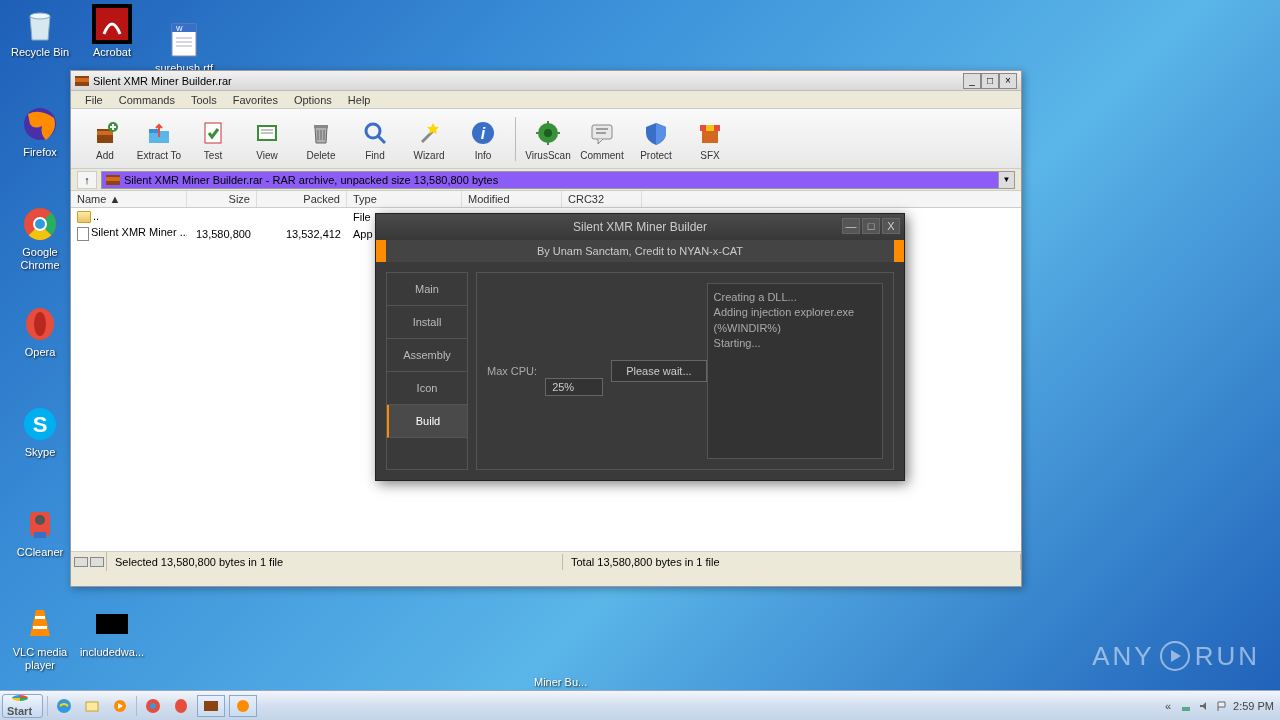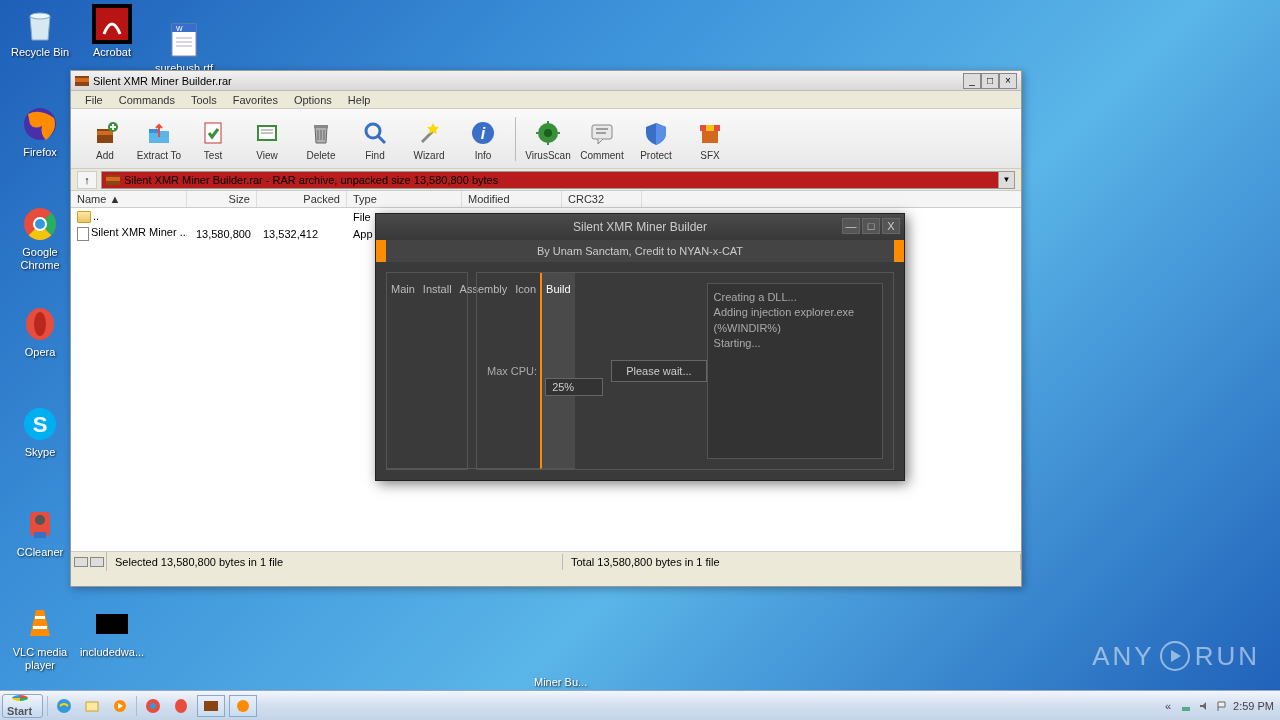--- a/index.html
+++ b/index.html
@@ -23,21 +23,21 @@
 .winrar-menubar .menu-item { padding: 1px 8px; cursor: pointer; color: #333; }
 
 .winrar-toolbar { height: 60px; background: linear-gradient(#fafafa, #e8e8e8); display: flex; align-items: center; padding: 2px 8px; border-bottom: 1px solid #ccc; gap: 2px; }
 .winrar-tool-btn { width: 52px; height: 54px; display: flex; flex-direction: column; align-items: center; justify-content: center; cursor: pointer; border: 1px solid transparent; }
 .winrar-tool-btn .tool-icon { width: 32px; height: 32px; display: flex; align-items: center; justify-content: center; }
 .winrar-tool-btn .tool-label { font-size: 10px; color: #333; margin-top: 1px; }
 .toolbar-sep { width: 1px; height: 44px; background: #bbb; margin: 0 4px; }
 
 .winrar-pathbar { height: 22px; background: #ece9d8; display: flex; align-items: center; padding: 2px 6px; border-bottom: 1px solid #ccc; gap: 4px; }
 .up-btn { width: 20px; height: 18px; border: 1px solid #ccc; background: #f5f5f5; display: flex; align-items: center; justify-content: center; font-size: 11px; cursor: pointer; }
-.path-input { flex: 1; height: 18px; border: 1px solid #999; background: #b91c1c; font-size: 11px; padding: 0 20px 0 4px; display: flex; align-items: center; position: relative; }
+.path-input { flex: 1; height: 18px; border: 1px solid #999; background: #8b5cf6; font-size: 11px; padding: 0 20px 0 4px; display: flex; align-items: center; position: relative; }
 .path-drop { position: absolute; right: 0; width: 16px; height: 16px; background: #ddd; border-left: 1px solid #999; display: flex; align-items: center; justify-content: center; font-size: 8px; cursor: pointer; }
 
 .winrar-list { height: 360px; background: #fff; overflow: auto; }
 .winrar-list-header { display: flex; background: #f5f5f5; border-bottom: 1px solid #ccc; font-size: 11px; position: sticky; top: 0; }
 .winrar-list-header .col { padding: 2px 6px; border-right: 1px solid #ddd; color: #333; cursor: pointer; }
 .col-name { width: 116px; } .col-size { width: 70px; text-align: right; } .col-packed { width: 90px; text-align: right; } .col-type { width: 115px; } .col-modified { width: 100px; } .col-crc { width: 80px; }
 .winrar-row { display: flex; font-size: 11px; height: 17px; align-items: center; cursor: pointer; }
 .winrar-row .cell { padding: 1px 6px; overflow: hidden; white-space: nowrap; }
 .folder-icon-small { display: inline-block; width: 14px; height: 12px; background: linear-gradient(#ffe9a2, #e9c46a); border: 1px solid #c9a227; border-radius: 1px; margin-right: 2px; vertical-align: middle; }
 .file-icon-small { display: inline-block; width: 12px; height: 14px; background: #fff; border: 1px solid #888; margin-right: 2px; vertical-align: middle; }
@@ -51,21 +51,21 @@
 
 
 .miner-window { position: absolute; left: 375px; top: 213px; width: 530px; height: 268px; background: #3a3a3a; border: 1px solid #222; box-shadow: 3px 3px 12px rgba(0,0,0,0.5); }
 .miner-titlebar { height: 26px; background: linear-gradient(#4a4a4a, #383838); display: flex; align-items: center; justify-content: center; position: relative; color: #ccc; font-size: 12px; }
 .miner-titlebar .win-controls { position: absolute; right: 4px; top: 4px; display: flex; gap: 2px; }
 .miner-titlebar .mw-btn { width: 18px; height: 16px; background: #555; color: #ccc; font-size: 11px; display: flex; align-items: center; justify-content: center; cursor: pointer; border: 1px solid #666; }
 .miner-credit-bar { height: 22px; background: #444; color: #ccc; font-size: 11px; display: flex; align-items: center; justify-content: center; position: relative; }
 .miner-credit-bar::before, .miner-credit-bar::after { content: ""; position: absolute; width: 10px; height: 100%; background: #ff8c00; top: 0; }
 .miner-credit-bar::before { left: 0; } .miner-credit-bar::after { right: 0; }
 .miner-body { display: flex; height: calc(100% - 48px); padding: 10px; gap: 8px; }
-.miner-tabs { width: 82px; display: flex; border: 1px solid #555; }
+.miner-tabs { width: 82px; display: flex; flex-direction: column; border: 1px solid #555; }
 .miner-tab { padding: 10px 4px; color: #bbb; font-size: 11px; text-align: center; cursor: pointer; border-bottom: 1px solid #555; }
 .miner-tab.active { background: #4a4a4a; color: #fff; border-left: 2px solid #ff8c00; }
 .miner-content { flex: 1; border: 1px solid #555; padding: 10px; display: flex; flex-direction: row; }
 .miner-row-top { display: flex; align-items: center; gap: 8px; }
 .miner-label { color: #aaa; font-size: 11px; }
 .miner-select { background: #333; border: 1px solid #666; color: #ccc; padding: 2px 28px 2px 6px; font-size: 11px; position: relative; margin-top: 31px; }
 .miner-build-btn { margin-left: auto; background: #333; border: 1px solid #666; color: #ccc; padding: 4px 14px; font-size: 11px; cursor: pointer; }
 .miner-log { flex: 1; background: #333; border: 1px solid #555; padding: 6px; color: #aaa; font-size: 11px; line-height: 1.4; }
 
 
@@ -364,21 +364,21 @@
           <div class="cell col-name"><span class="folder-icon-small"></span>..</div>
           <div class="cell col-size" style="text-align:right"></div>
           <div class="cell col-packed" style="text-align:right"></div>
           <div class="cell col-type">File</div>
           <div class="cell col-modified"></div>
           <div class="cell col-crc"></div>
         </div>
         <div class="winrar-row">
           <div class="cell col-name"><span class="file-icon-small"></span>Silent XMR Miner ...</div>
           <div class="cell col-size" style="text-align:right">13,580,800</div>
-          <div class="cell col-packed" style="text-align:left">13,532,412</div>
+          <div class="cell col-packed" style="text-align:right">13,532,412</div>
           <div class="cell col-type">App</div>
           <div class="cell col-modified"></div>
           <div class="cell col-crc"></div>
         </div>
       </div>
   </div>
   <div class="winrar-statusbar">
     <div class="status-icon-box">
       <div class="status-sm"></div>
         <div class="status-sm"></div>

